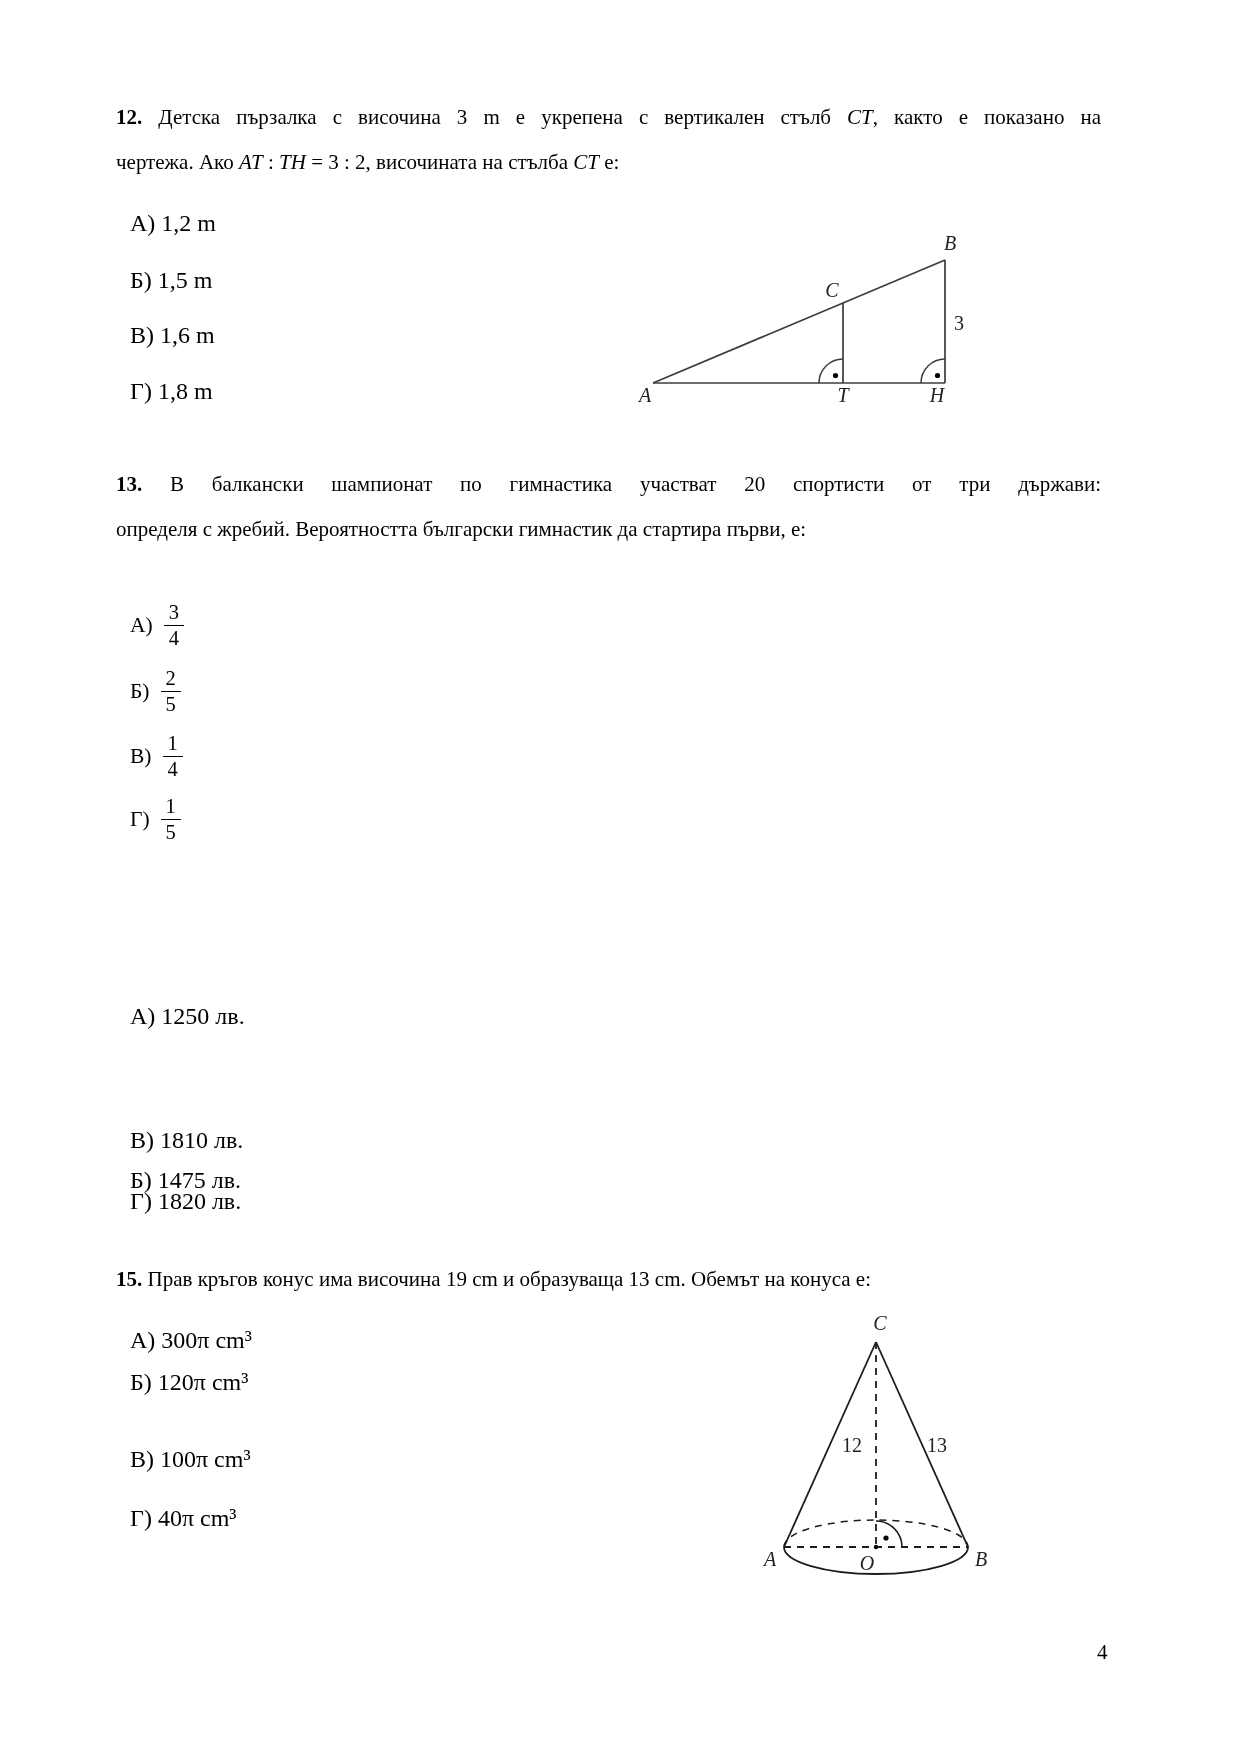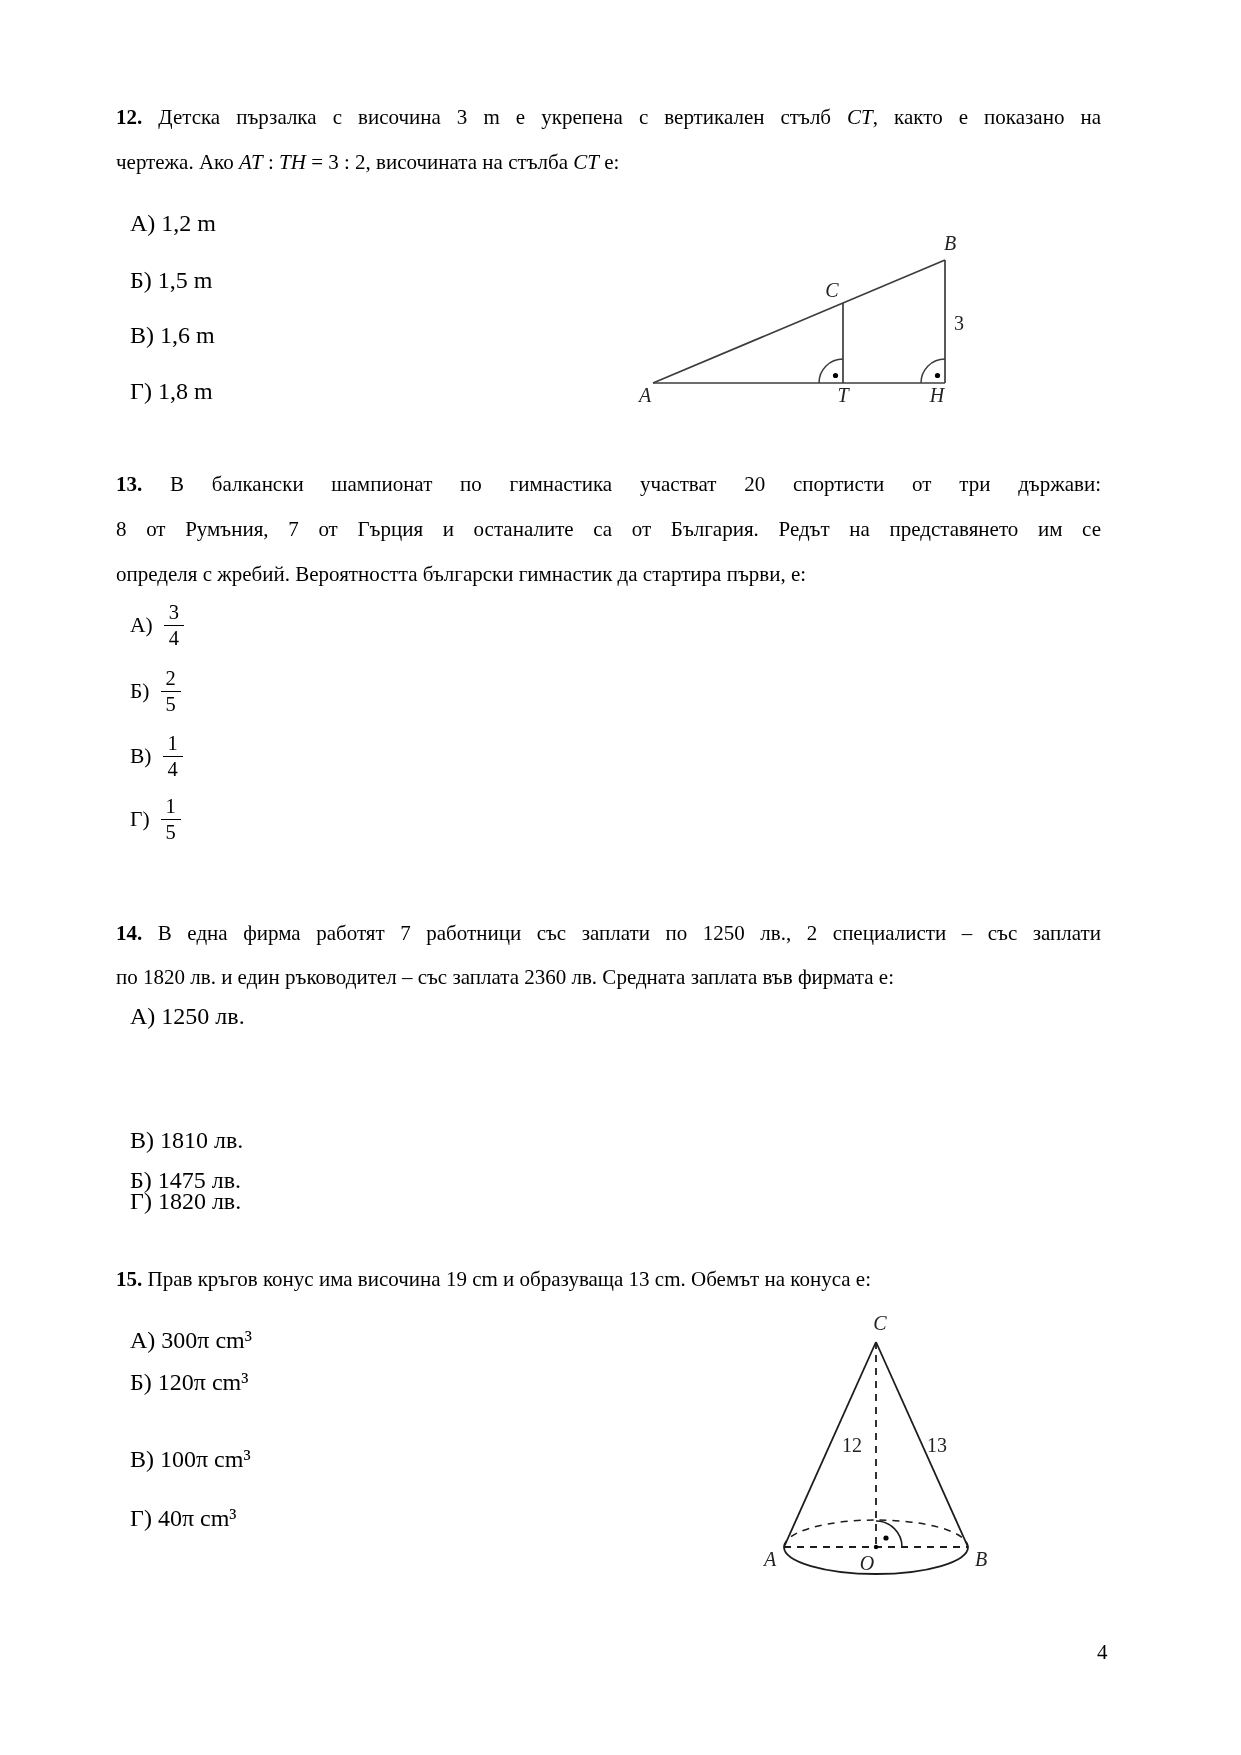--- a/index.html
+++ b/index.html
@@ -57,21 +57,20 @@
     <text x="85" y="202" text-anchor="middle" class="svg-lbl-i">A</text>
     <text x="283" y="202" text-anchor="middle" class="svg-lbl-i">T</text>
     <text x="377" y="202" text-anchor="middle" class="svg-lbl-i">H</text>
     <text x="390" y="50" text-anchor="middle" class="svg-lbl-i">B</text>
     <text x="272" y="97" text-anchor="middle" class="svg-lbl-i">C</text>
     <text x="394" y="130" text-anchor="start" class="svg-lbl">3</text>
   </svg>
 
   <div class="tblock" style="top:462px;">
     <div class="tline just"><span class="b">13. </span><span>В балкански шампионат по гимнастика участват 20 спортисти от три държави:</span></div>
-    <div class="tline just"><span>8 от Румъния, 7 от Гърция и останалите са от България. Редът на представянето им се</span></div>
     <div class="tline"><span>определя с жребий. Вероятността български гимнастик да стартира първи, е:</span></div>
   </div>
 
   <div class="fopt" style="top:600px;">
     <span>А)</span>
     <span class="frac">
         <span class="num">3</span>
         <span class="den">4</span>
       </span>
   </div>
@@ -90,24 +89,20 @@
       </span>
   </div>
   <div class="fopt" style="top:794px;">
     <span>Г)</span>
     <span class="frac">
         <span class="num">1</span>
         <span class="den">5</span>
       </span>
   </div>
 
-  <div class="tblock" style="top:911px;">
-    <div class="tline just" style="line-height:44px;"><span class="b">14. </span><span>В една фирма работят 7 работници със заплати по 1250 лв., 2 специалисти – със заплати</span></div>
-    <div class="tline" style="line-height:44px;"><span>по 1820 лв. и един ръководител – със заплата 2360 лв. Средната заплата във фирмата е:</span></div>
-  </div>
 
   <div class="opt" style="top:1003px;"><span>А)</span> <span>1250 лв.</span></div>
   <div class="opt" style="top:1130px;margin-top:37px;"><span>Б)</span> <span>1475 лв.</span></div>
   <div class="opt" style="top:1127px;"><span>В)</span> <span>1810 лв.</span></div>
   <div class="opt" style="top:1188px;"><span>Г)</span> <span>1820 лв.</span></div>
 
   <div class="tblock" style="top:1266px;">
     <div class="tline" style="line-height:26px;"><span class="b">15. </span><span>Прав кръгов конус има височина 19 cm и образуваща 13 cm. Обемът на конуса е:</span></div>
   </div>
 

